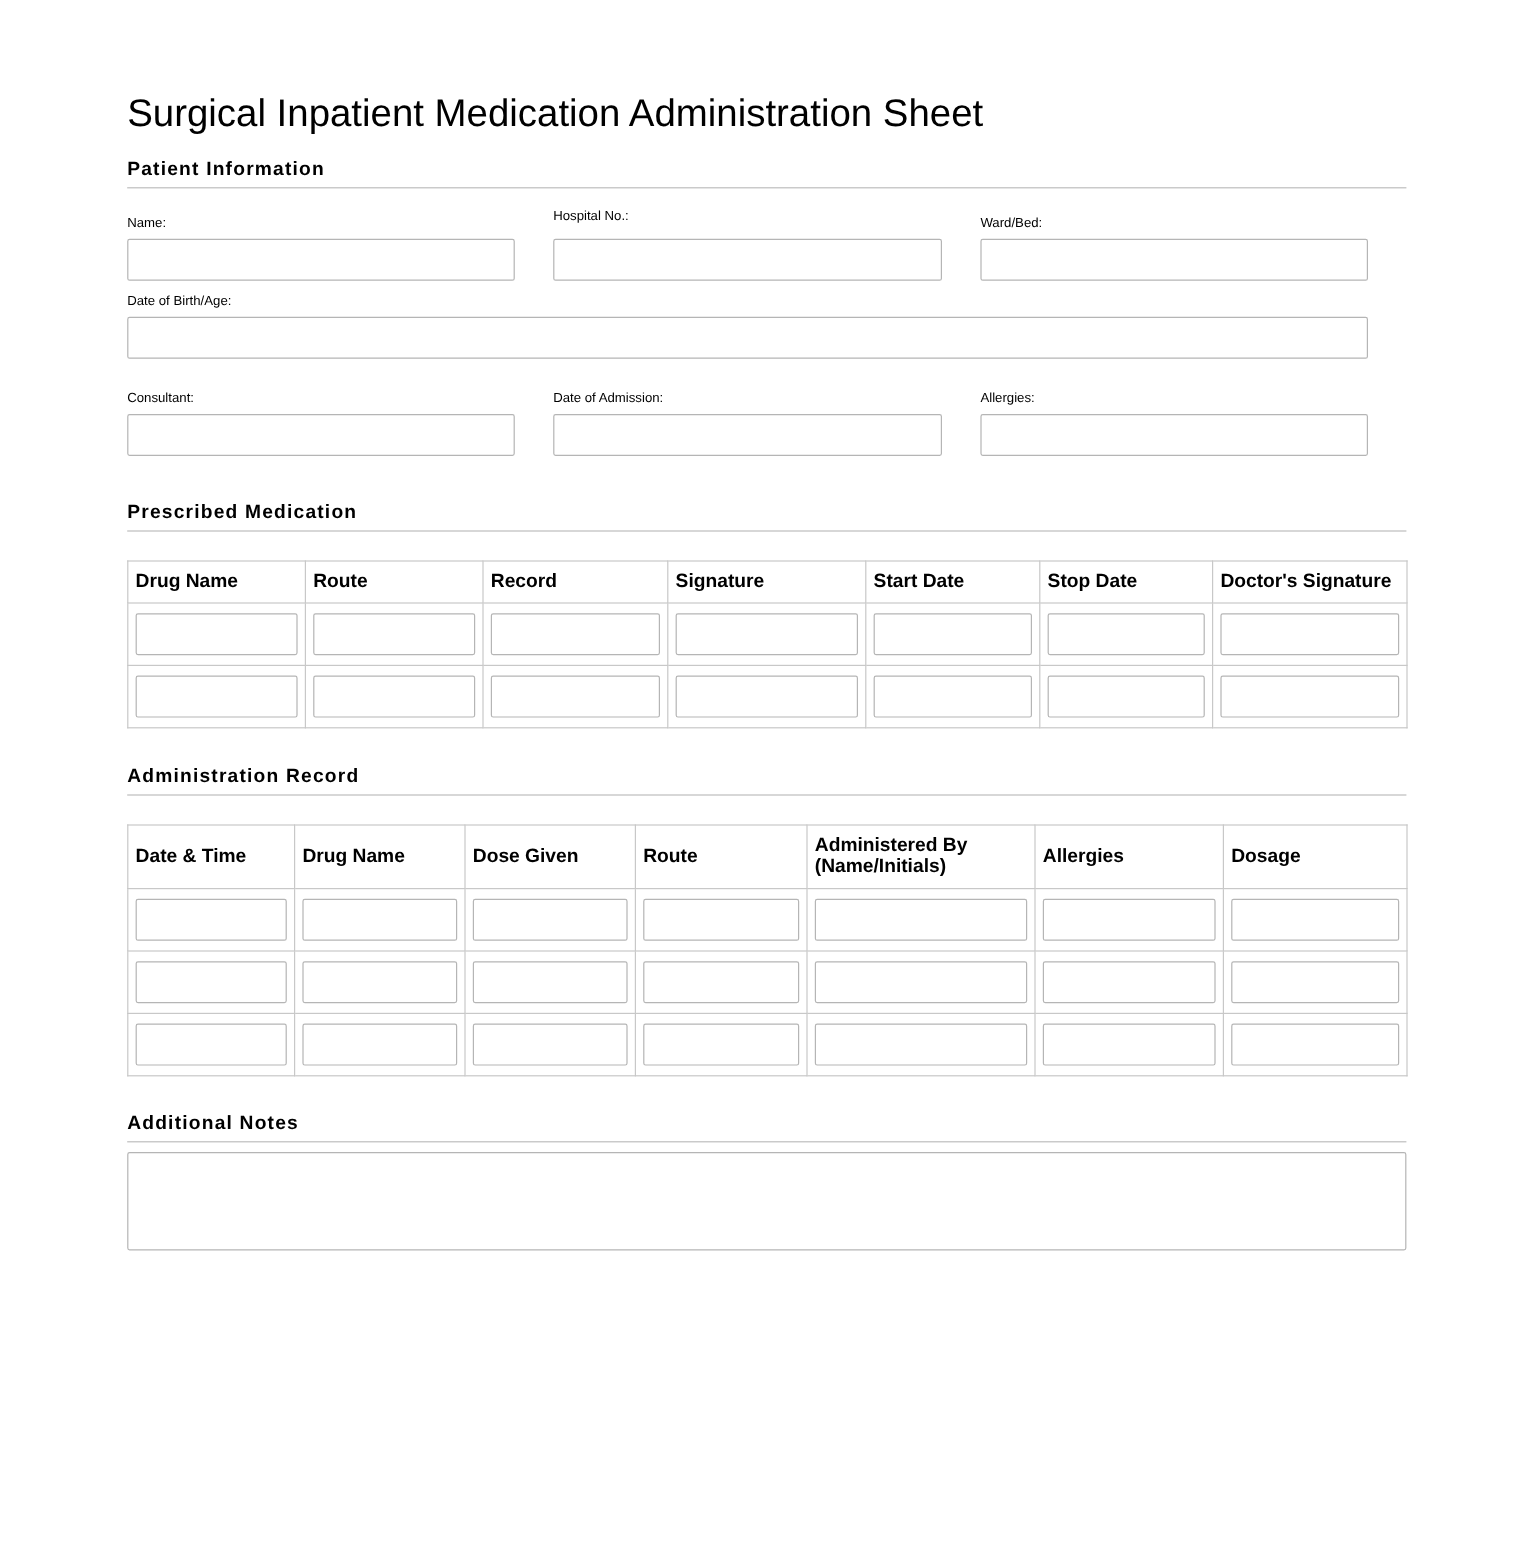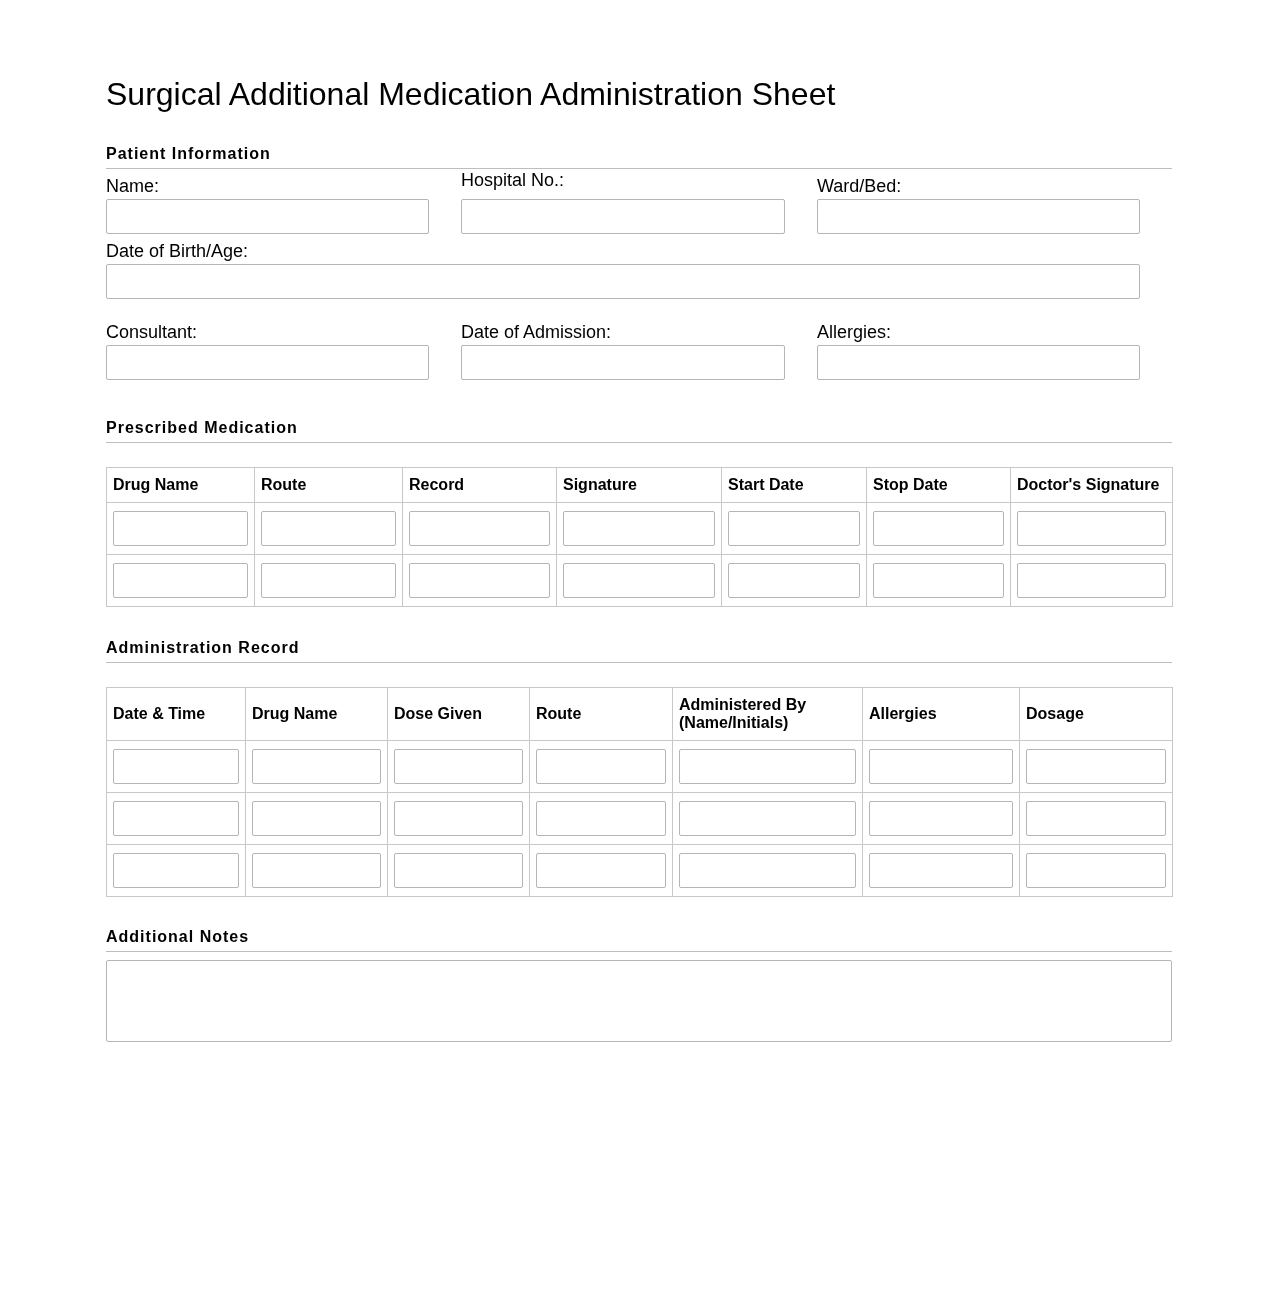--- a/index.html
+++ b/index.html
@@ -10,21 +10,21 @@
   .page { position: absolute; left: 106px; top: 0; width: 1066px; }
   h1 {
     position: absolute; top: 76px; left: 0; margin: 0;
     font-size: 32px; font-weight: normal; line-height: 36px; white-space: nowrap;
   }
   .section-title {
     position: absolute; left: 0; width: 1066px; margin: 0;
     font-size: 16px; font-weight: bold; letter-spacing: 1px;
     border-bottom: 1px solid #bdbdbd; padding-bottom: 4px; line-height: 20px;
   }
-  .label { position: absolute; font-size: 18px; line-height: 18px; }
+  .label { position: absolute; font-size: 11px; line-height: 18px; }
   .input {
     position: absolute; height: 35px; box-sizing: border-box;
     border: 1px solid #b5b5b5; border-radius: 2px; background: #fff;
     font-family: "Liberation Sans", sans-serif; font-size: 14px; padding: 0 6px;
   }
   table { position: absolute; left: 0; width: 1066px; border-collapse: collapse; table-layout: fixed; }
   th, td { border: 1px solid #c8c8c8; padding: 0 6px; box-sizing: border-box; }
   th { text-align: left; font-size: 16px; font-weight: bold; line-height: 18px; }
   td { height: 52px; }
   td input {
@@ -36,23 +36,23 @@
   textarea {
     position: absolute; left: 0; top: 960px; width: 1066px; height: 82px;
     box-sizing: border-box; border: 1px solid #b5b5b5; border-radius: 2px;
     resize: none; font-family: "Liberation Sans", sans-serif; font-size: 14px;
   }
 </style>
 </head>
 <body>
 
 <div class="page">
-  <h1>Surgical Additional Medication Administration Sheet</h1>
-
-  <h2 class="section-title" style="top:144px">Patient Information</h2>
+  <h1>Surgical Inpatient Medication Administration Sheet</h1>
+
+  <h2 class="section-title" style="top:132px">Patient Information</h2>
 
   <span class="label" style="left:0;top:177px">Name:</span>
   <input class="input" style="left: 0px; top: 199px; width: 323px;" value="">
 
   <span class="label" style="left:355px;top:171px">Hospital No.:</span>
   <input class="input" style="left: 355px; top: 199px; width: 324px;" value="">
 
   <span class="label" style="left:711px;top:177px">Ward/Bed:</span>
   <input class="input" style="left: 711px; top: 199px; width: 323px;" value="">
 

